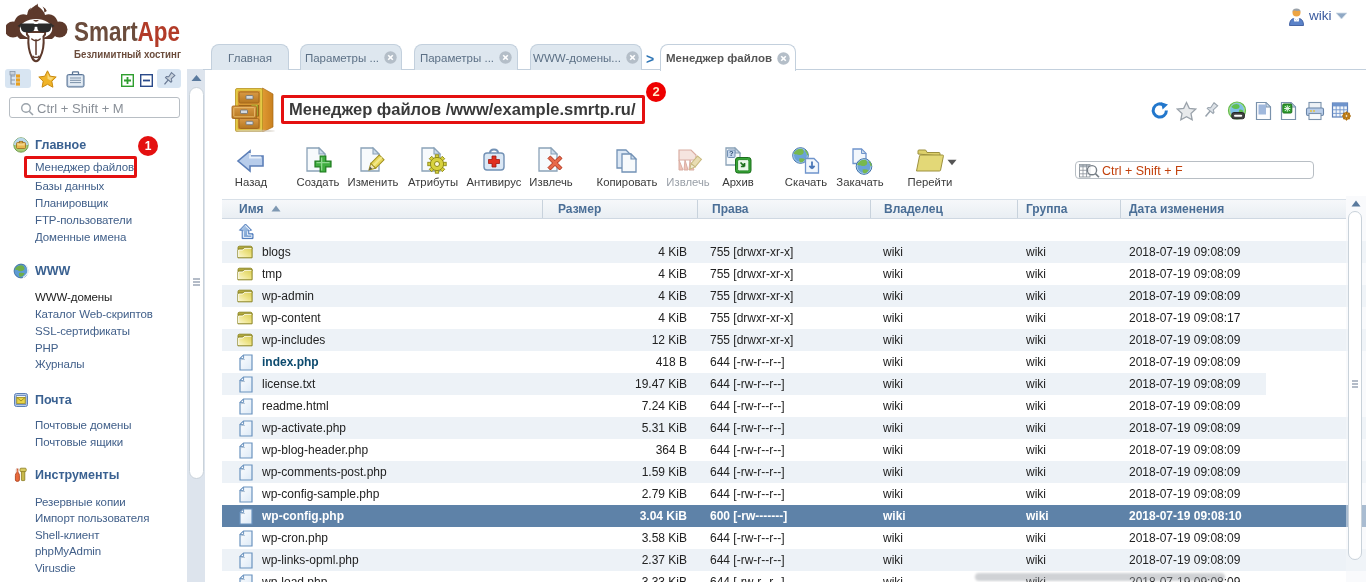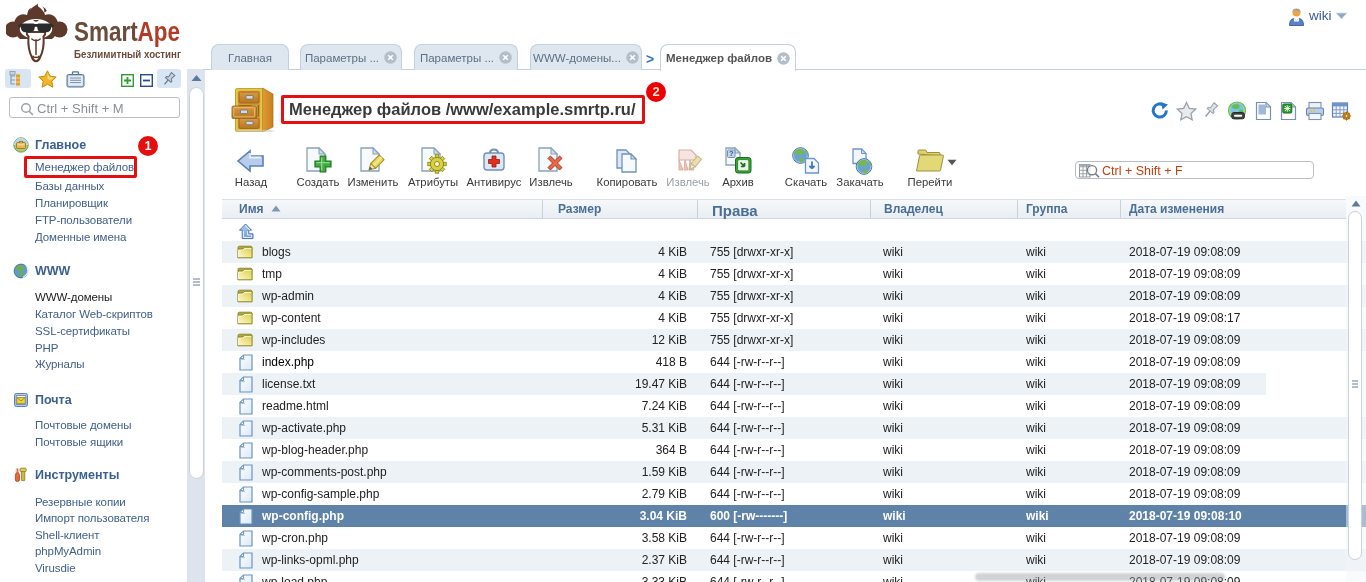--- a/index.html
+++ b/index.html
@@ -456,21 +456,21 @@
 <rect x="0.5" y="0.5" width="10.5" height="2.8" fill="#aab2ba"></rect>
 <path d="M4 0.5 L4 13 M7.5 0.5 L7.5 13 M0.5 6.3 L11 6.3 M0.5 9.8 L11 9.8" stroke="#8a929a" stroke-width="0.8"></path>
 <circle cx="13" cy="6.2" r="4.6" fill="rgba(255,255,255,0.75)" stroke="#767e86" stroke-width="1.4"></circle>
 <path d="M16.4 9.6 L20 13.2" stroke="#767e86" stroke-width="1.6"></path>
 </svg>
 <div class="abs" style="left:26px;top:2px;font-size:12.5px;color:#c2410c">Ctrl + Shift + F</div>
   </div>
 <div class="abs" style="left:222px;top:199px;width:1124px;height:20px;background:linear-gradient(#f6f8fa,#e9eef3);border-top:1px solid #d8e0e8;border-bottom:1px solid #cfd8e2"></div>
 <div class="abs" style="left:239px;top:202px;font-size:12px;font-weight:bold;color:#4a6e96">Имя</div>
 <div class="abs" style="left:558px;top:202px;font-size:12px;font-weight:bold;color:#4a6e96">Размер</div>
-<div class="abs" style="left:712px;top:202px;font-size:15px;font-weight:bold;color:#4a6e96">Права</div>
+<div class="abs" style="left:712px;top:202px;font-size:12px;font-weight:bold;color:#4a6e96">Права</div>
 <div class="abs" style="left:884px;top:202px;font-size:12px;font-weight:bold;color:#4a6e96">Владелец</div>
 <div class="abs" style="left:1026px;top:202px;font-size:12px;font-weight:bold;color:#4a6e96">Группа</div>
 <div class="abs" style="left:1129px;top:202px;font-size:12px;font-weight:bold;color:#4a6e96">Дата изменения</div>
 <div class="abs" style="left:271px;top:205px">
     <svg width="10" height="7" viewBox="0 0 10 7">
       <path d="M5 0.5 L9.5 6.5 L0.5 6.5 Z" fill="#7e98b2"></path>
     </svg>
   </div>
 <div class="abs" style="left:542px;top:200px;width:1px;height:18px;background:#c8d2dc"></div>
 <div class="abs" style="left:697px;top:200px;width:1px;height:18px;background:#c8d2dc"></div>
@@ -607,21 +607,21 @@
           <linearGradient id="pg" x1="0" y1="0" x2="1" y2="1">
 <stop offset="0" stop-color="#fdfeff"></stop>
             <stop offset="1" stop-color="#dce9f6"></stop>
           </linearGradient>
         </defs>
 <path d="M4.6 1 L13 1 L13 16 L1 16 L1 4.6 Z" fill="url(#pg)" stroke="#6b93bf" stroke-width="1.2"></path>
 <path d="M4.6 1 L4.6 4.6 L1 4.6 Z" fill="#fff" stroke="#6b93bf" stroke-width="1"></path>
 <path d="M2.2 5.8 Q4 4.8 5.8 5.6" fill="none" stroke="#aabdd2" stroke-width="1"></path>
 </svg>
     </div>
-<div class="cell" style="left:40px;color:#000000;font-weight:normal">index.php</div>
+<div class="cell" style="left:40px;color:#0c4a6e;font-weight:bold">index.php</div>
 <div class="cell" style="left:321px;width:144px;text-align:right;color:#222;font-weight:normal">418 B</div>
 <div class="cell" style="left:488px;color:#222;font-weight:normal">644 [-rw-r--r--]</div>
 <div class="cell" style="left:661px;color:#222;font-weight:normal">wiki</div>
 <div class="cell" style="left:804px;color:#222;font-weight:normal">wiki</div>
 <div class="cell" style="left:907px;color:#222;font-weight:normal">2018-07-19 09:08:09</div>
 </div>
 <div class="abs" style="left:222px;top:373px;width:1044px;height:22px;background:#edf2f7">
 <div class="abs" style="left:17px;top:3px">
       <svg width="14" height="17" viewBox="0 0 14 17">
 <defs>

